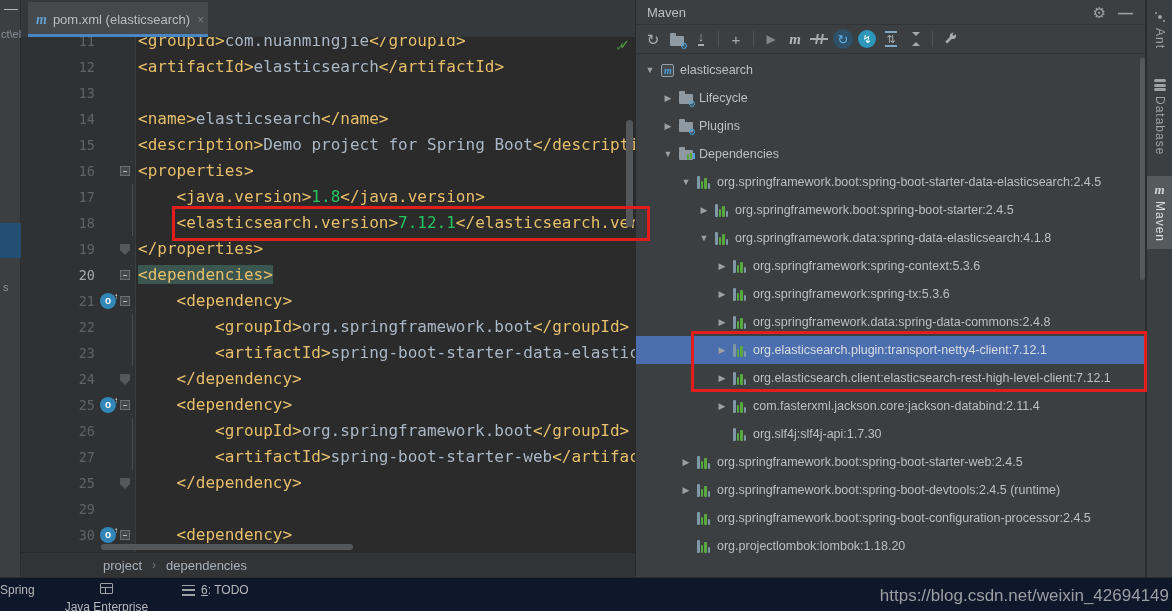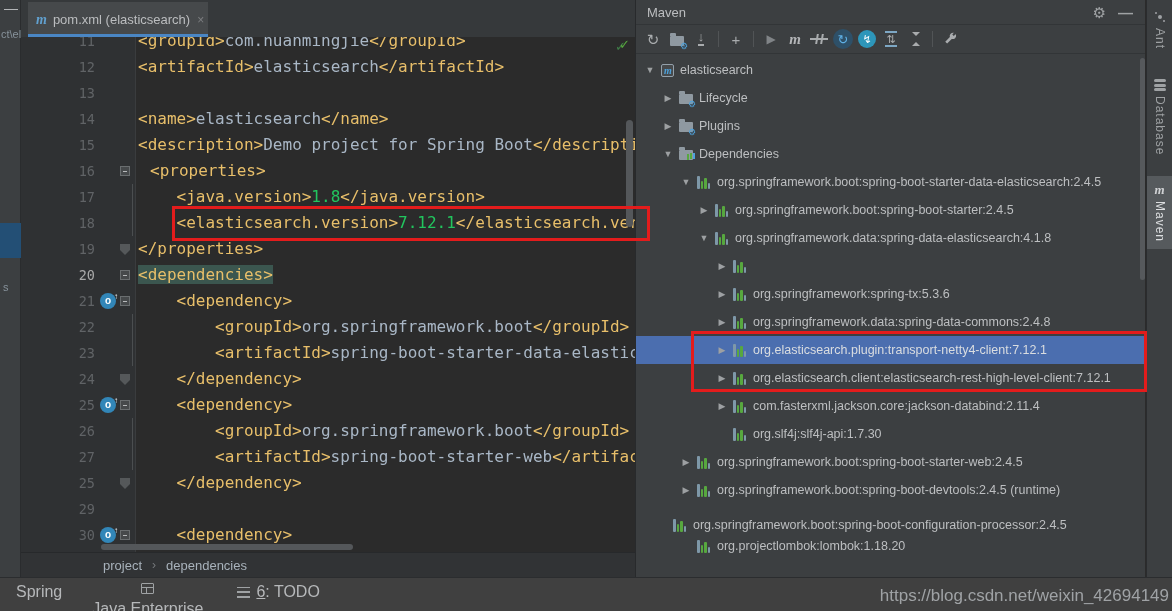--- a/index.html
+++ b/index.html
@@ -95,21 +95,21 @@
   .sitem { width:26px; display:flex; flex-direction:column; align-items:center; padding:7px 0; }
   .sitem.sel { background:#565a5d; }
   .sitem .slabel { writing-mode:vertical-rl; font-size:12px; color:#9ea1a3; margin-top:5px; letter-spacing:1px; }
   .sitem.sel .slabel { color:#dcdee0; }
   .si-ant { position:relative; width:12px; height:12px; }
   .si-ant::before { content:""; position:absolute; left:4px; top:4px; width:4px; height:4px; border-radius:50%; background:#9fa2a4; box-shadow:4px 4px 0 -1px #9fa2a4, -4px -4px 0 -1px #9fa2a4; }
   .si-db { width:12px; height:12px; display:flex; flex-direction:column; justify-content:space-between; }
   .si-db i { height:3px; background:#9fa2a4; border-radius:2px; }
   .si-m { font-style:italic; font-weight:bold; font-size:13px; color:#d0d2d4; font-family:"Liberation Serif", serif; line-height:1; }
   
-  #statusbar { position:absolute; left:0; top:577px; width:1172px; height:34px; background:#404040; border-top:1px solid #2b2d2f; display:flex; align-items:flex-start; padding:5px 0 0 16px; font-size:16px; color:#b6b8ba; z-index:40; }
+  #statusbar { position:absolute; left:0; top:577px; width:1172px; height:34px; background:#0f172a; border-top:1px solid #2b2d2f; display:flex; align-items:flex-start; padding:5px 0 0 0; font-size:12px; color:#b6b8ba; z-index:40; }
   #statusbar .sb { display:flex; align-items:center; gap:6px; }
   #sb-spring { margin-right:30px; }
   #sb-je { margin-right:34px;flex-direction:column; }
   .sb-grid { width:13px; height:11px; border:1px solid #9fa2a4; border-radius:1px; position:relative; }
   .sb-grid::before { content:""; position:absolute; left:0; top:3px; width:100%; height:1px; background:#9fa2a4; }
   .sb-grid::after { content:""; position:absolute; left:4px; top:3px; width:1px; height:7px; background:#9fa2a4; }
   .sb-list { width:13px; height:11px; display:flex; flex-direction:column; justify-content:space-between; }
   .sb-list i { height:1.5px; background:#9fa2a4; }
   
   .anno { position:absolute; border:3px solid #e31c1c; z-index:50; pointer-events:none; }
@@ -156,21 +156,21 @@
           <span class="lnum">14</span>
           <span class="codetxt" style="margin-left: 0px;"><span class="tk-tag">&lt;name&gt;</span><span class="tk-text">elasticsearch</span><span class="tk-tag">&lt;/name&gt;</span></span>
         </div>
         <div class="cline" style="top: 95px;">
           <span class="lnum">15</span>
           <span class="codetxt" style="margin-left: 0px;"><span class="tk-tag">&lt;description&gt;</span><span class="tk-text">Demo project for Spring Boot</span><span class="tk-tag">&lt;/description&gt;</span></span>
         </div>
         <div class="cline" style="top: 121px;">
           <span class="lnum">16</span>
           <span class="f-start"></span>
-          <span class="codetxt" style="margin-left: 12px;"><span class="tk-tag">&lt;properties&gt;</span></span>
+          <span class="codetxt" style="margin-left: 0px;"><span class="tk-tag">&lt;properties&gt;</span></span>
         </div>
         <div class="cline" style="top: 147px;">
           <span class="lnum">17</span>
           <span class="f-line"></span>
           <span class="codetxt" style="margin-left: 38.5px;"><span class="tk-tag">&lt;java.version&gt;</span><span class="tk-num">1.8</span><span class="tk-tag">&lt;/java.version&gt;</span></span>
         </div>
         <div class="cline" style="top: 173px;">
           <span class="lnum">18</span>
           <span class="f-line"></span>
           <span class="codetxt" style="margin-left: 38.5px;"><span class="tk-tag">&lt;elasticsearch.version&gt;</span><span class="tk-num">7.12.1</span><span class="tk-tag">&lt;/elasticsearch.version&gt;</span></span>
@@ -356,20 +356,21 @@
           <span>org.springframework.data:spring-data-elasticsearch:4.1.8</span>
         </div>
         <div class="trow" style="padding-left: 80px;">
           <span class="arrow">▶</span>
           <span class="ticon i-lib">
             <i style="left: 0px; height: 13px; background: rgb(126, 152, 168);"></i>
             <i style="left: 3.5px; height: 8px; background: rgb(87, 168, 63);"></i>
             <i style="left: 7px; height: 11px; background: rgb(87, 168, 63);"></i>
             <i style="left: 10.5px; height: 6px; background: rgb(126, 152, 168);"></i>
           </span>
+          <span>org.springframework:spring-context:5.3.6</span>
         </div>
         <div class="trow" style="padding-left: 80px;">
           <span class="arrow">▶</span>
           <span class="ticon i-lib">
             <i style="left: 0px; height: 13px; background: rgb(126, 152, 168);"></i>
             <i style="left: 3.5px; height: 8px; background: rgb(87, 168, 63);"></i>
             <i style="left: 7px; height: 11px; background: rgb(87, 168, 63);"></i>
             <i style="left: 10.5px; height: 6px; background: rgb(126, 152, 168);"></i>
           </span>
           <span>org.springframework:spring-tx:5.3.6</span>
@@ -437,21 +438,21 @@
         <div class="trow" style="padding-left: 44px;">
           <span class="arrow">▶</span>
           <span class="ticon i-lib">
             <i style="left: 0px; height: 13px; background: rgb(126, 152, 168);"></i>
             <i style="left: 3.5px; height: 8px; background: rgb(87, 168, 63);"></i>
             <i style="left: 7px; height: 11px; background: rgb(87, 168, 63);"></i>
             <i style="left: 10.5px; height: 6px; background: rgb(126, 152, 168);"></i>
           </span>
           <span>org.springframework.boot:spring-boot-devtools:2.4.5 (runtime)</span>
         </div>
-        <div class="trow" style="padding-left: 20px; align-items: flex-end;">
+        <div class="trow" style="padding-left: 44px;">
           <span class="arrow"></span>
           <span class="ticon i-lib">
             <i style="left: 0px; height: 13px; background: rgb(126, 152, 168);"></i>
             <i style="left: 3.5px; height: 8px; background: rgb(87, 168, 63);"></i>
             <i style="left: 7px; height: 11px; background: rgb(87, 168, 63);"></i>
             <i style="left: 10.5px; height: 6px; background: rgb(126, 152, 168);"></i>
           </span>
           <span>org.springframework.boot:spring-boot-configuration-processor:2.4.5</span>
         </div>
         <div class="trow" style="padding-left: 44px;">

